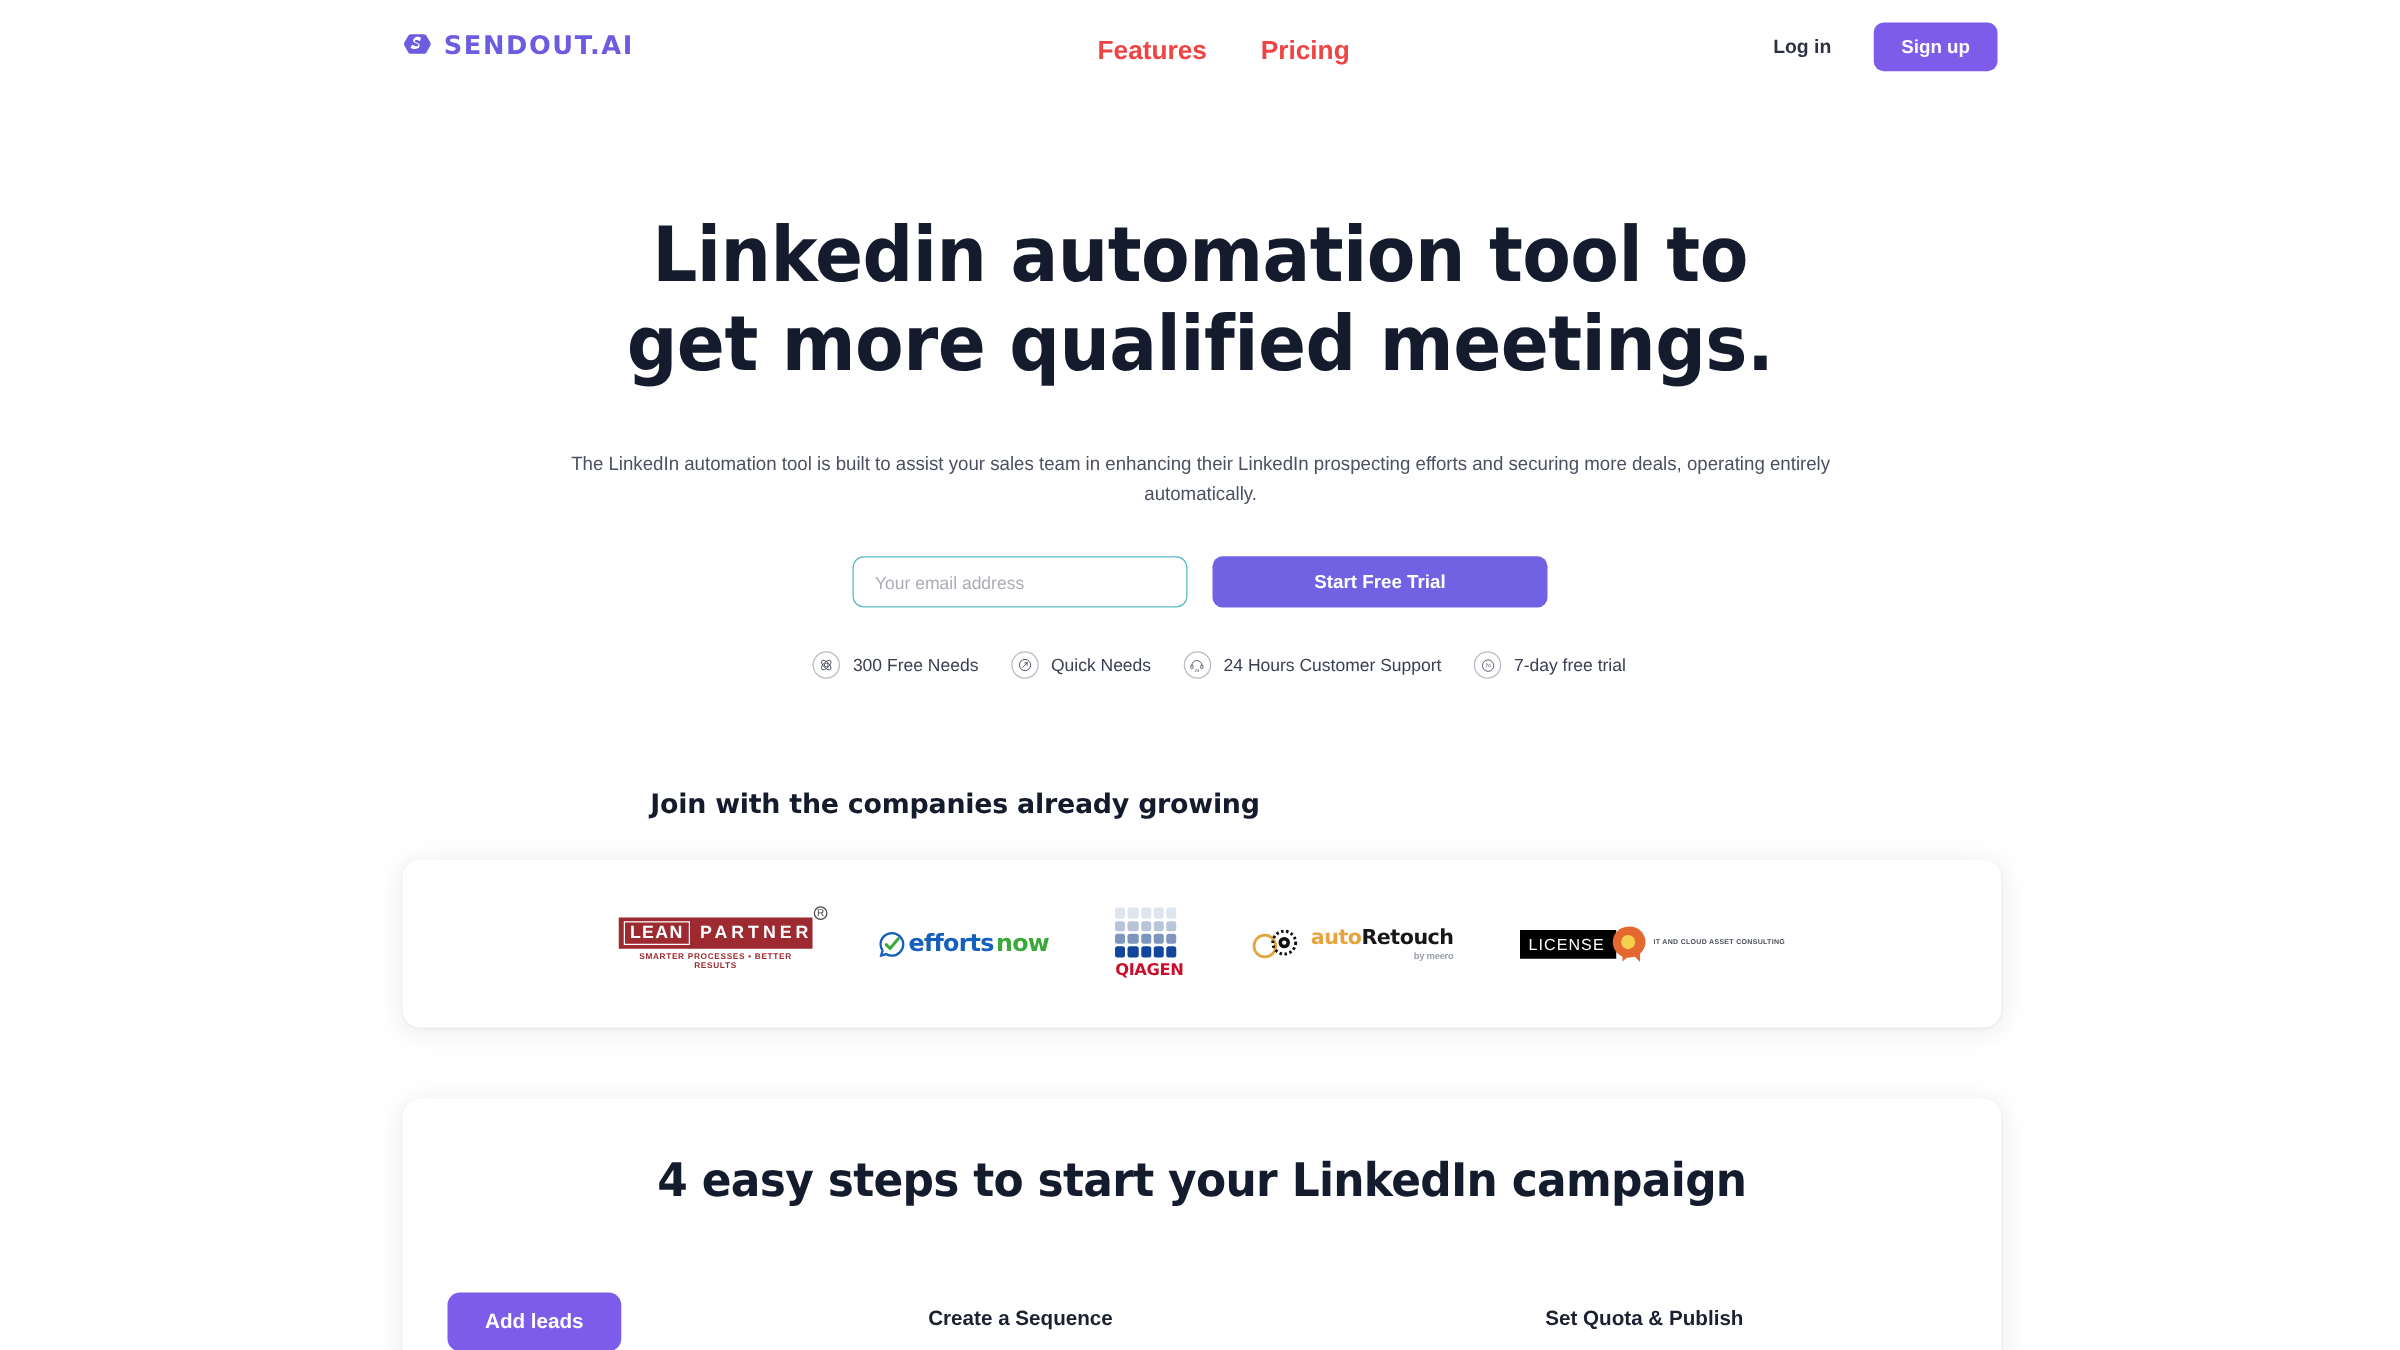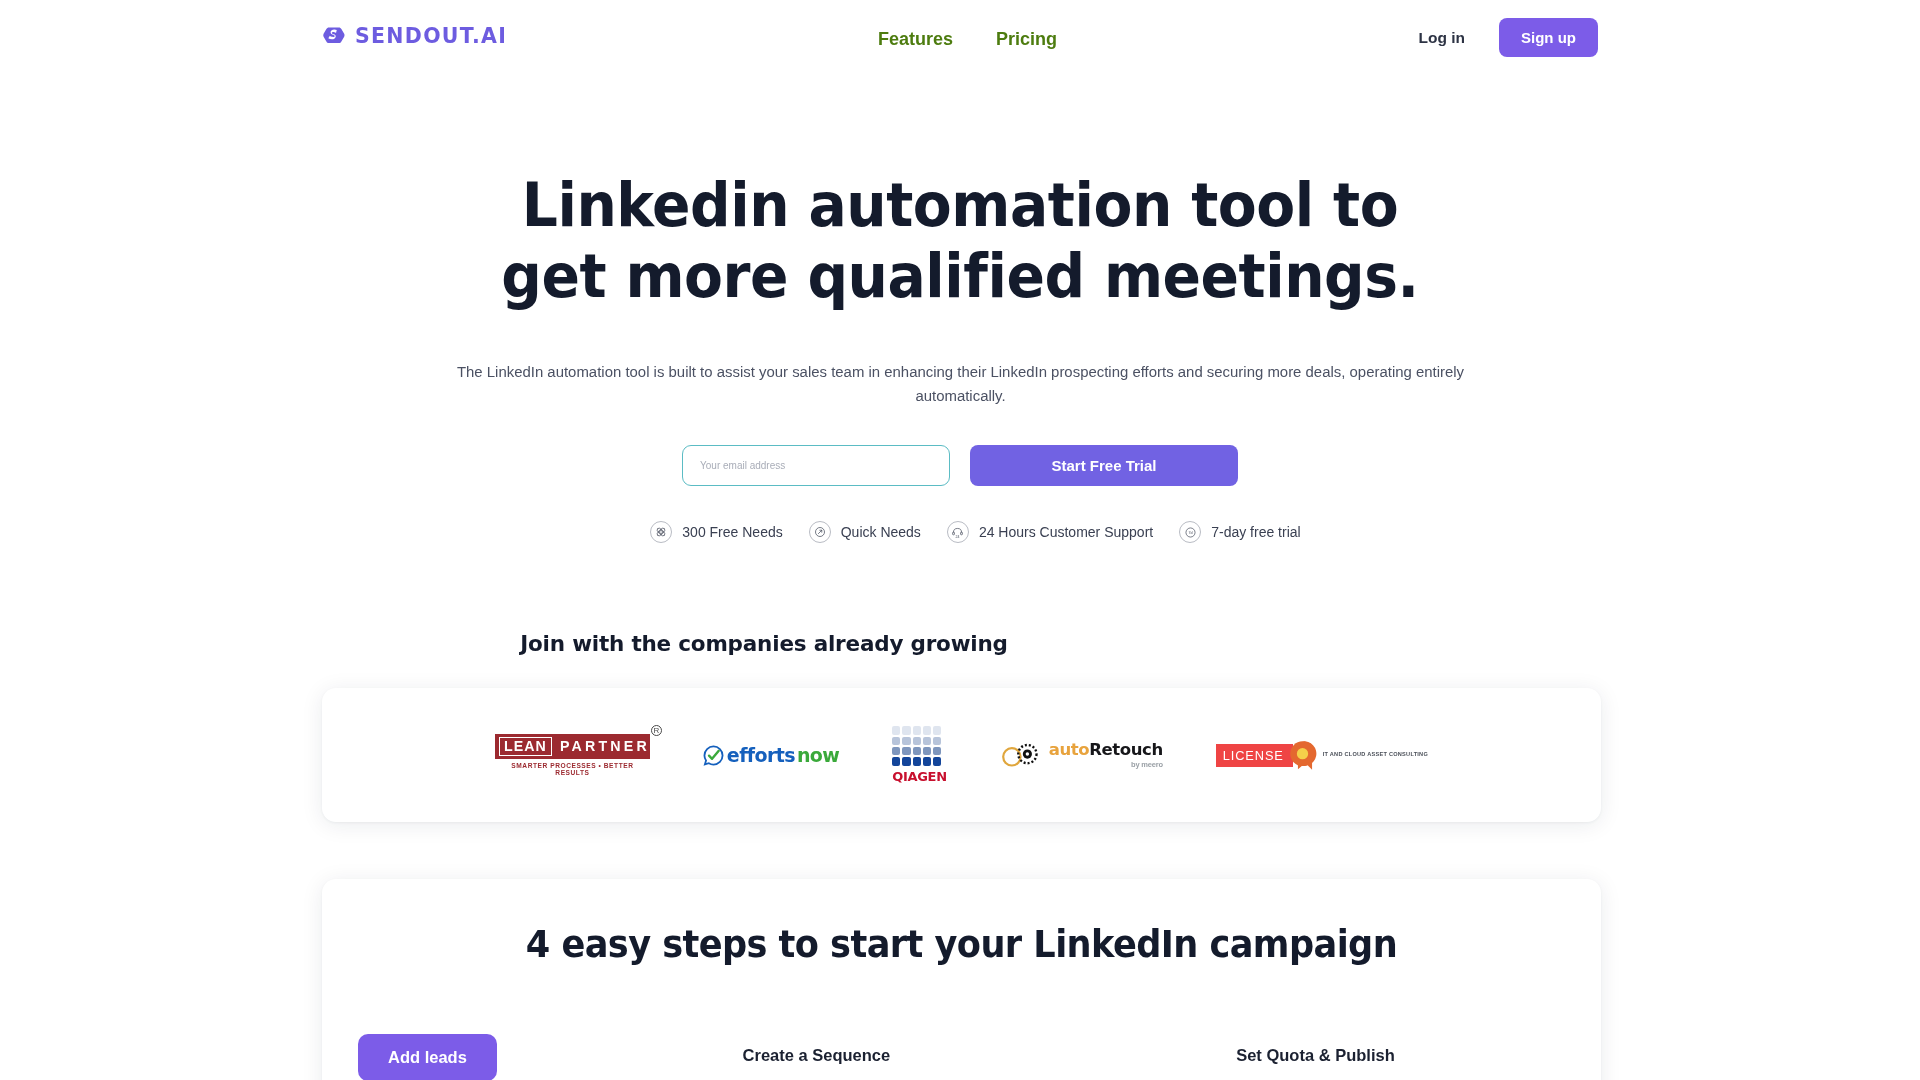--- a/index.html
+++ b/index.html
@@ -58,23 +58,23 @@
   }
 
   .nav-center {
     position: absolute;
     left: 878px;
     top: 29px;
     display: flex;
     gap: 43px;
   }
   .nav-link {
-    font-size: 18px;
+    font-size: 21px;
     font-weight: 600;
-    color: #4d7c0f;
+    color: #ef4444;
     text-decoration: none;
     cursor: pointer;
     white-space: nowrap;
   }
 
   .nav-right {
     position: absolute;
     right: 322px;
     top: 18px;
     display: flex;
@@ -137,21 +137,21 @@
     justify-content: center;
     align-items: center;
     gap: 20px;
   }
   .email-input {
     width: 268px;
     height: 41px;
     border: 1px solid #5bbcc4;
     border-radius: 9px;
     padding: 0 17px;
-    font-size: 10px;
+    font-size: 14px;
     color: #2b3040;
     font-family: "Liberation Sans", sans-serif;
     outline: none;
     background: #fff;
   }
   .email-input::placeholder { color: #a9adb8; }
 
   .trial-btn {
     width: 268px;
     height: 41px;
@@ -322,21 +322,21 @@
     color: #9aa0a6;
     text-align: right;
     margin-top: 2px;
     font-weight: 700;
     letter-spacing: -0.2px;
   }
 
   
   .lq { display: flex; align-items: center; position: relative; }
   .lq-box {
-    background: #ef4444;
+    background: #000000;
     color: #ffffff;
     font-size: 12.8px;
     font-weight: 500;
     letter-spacing: 0.9px;
     padding: 5px 9px 5px 7px;
     height: 23px;
     display: flex;
     align-items: center;
     font-family: "Liberation Sans", sans-serif;
   }

